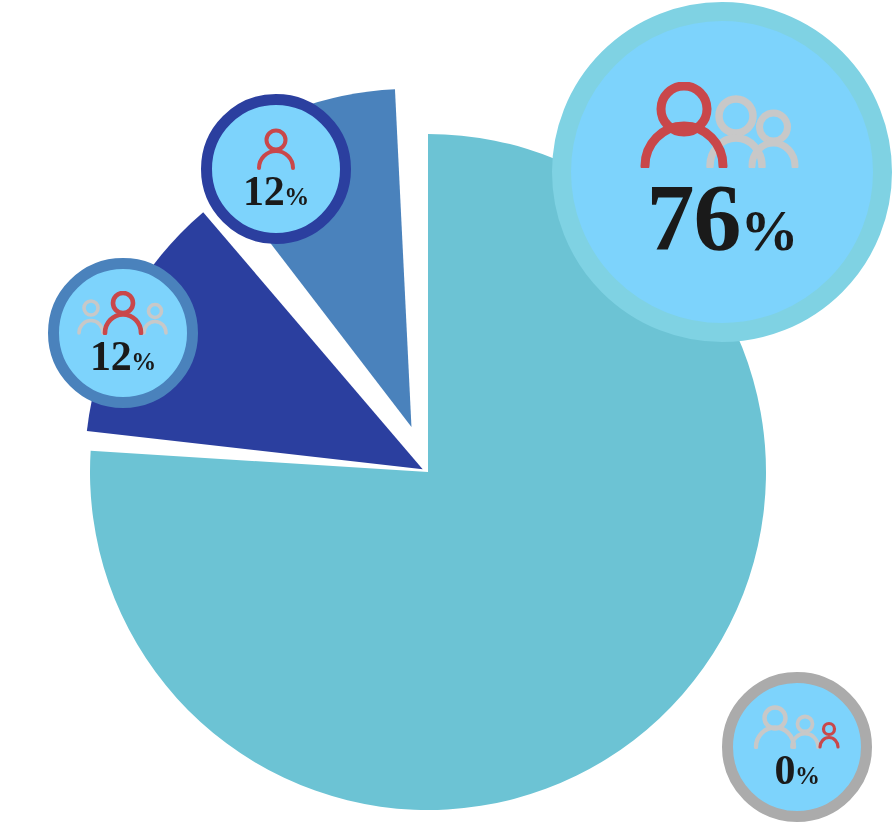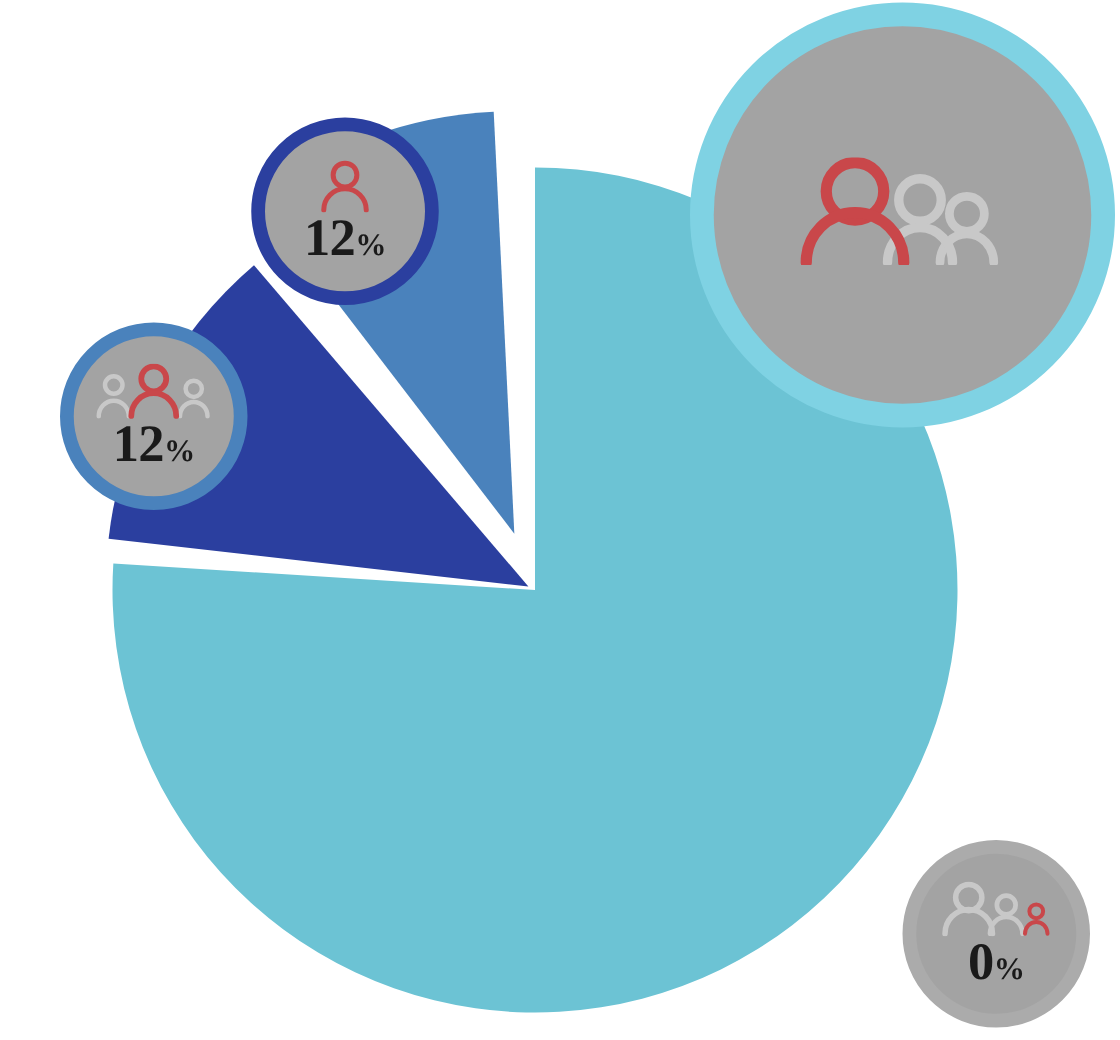--- a/index.html
+++ b/index.html
@@ -23,21 +23,21 @@
     left: 0;
     top: 0;
     width: 896px;
     height: 832px;
   }
 
   
   .badge {
     position: absolute;
     border-radius: 50%;
-    background: #a3a3a3;
+    background: #7dd3fc;
     box-sizing: border-box;
     display: flex;
     flex-direction: column;
     align-items: center;
     justify-content: center;
   }
   .badge-icon {
     display: block;
     line-height: 0;
   }
@@ -128,20 +128,21 @@
           <circle cx="99" cy="34" r="17"></circle>
           <path d="M73 84 a26 28 0 0 1 52 0"></path>
         </g>
 
         <g stroke="#C9474A" stroke-width="9" fill="none" stroke-linecap="round">
           <circle cx="47" cy="27" r="23"></circle>
           <path d="M8 84 a39 40 0 0 1 78 0"></path>
         </g>
       </svg>
     </span>
+    <span class="badge-value"><span>76</span><span class="pct">%</span></span>
   </div>
 
   <div class="badge" id="badge-12-dark">
     <span class="badge-icon">
       <svg width="50" height="42" viewBox="0 0 50 42">
         <g stroke="#C9474A" stroke-width="4" fill="none" stroke-linecap="round">
           <circle cx="25" cy="12" r="9.5"></circle>
           <path d="M8 40 a17 17 0 0 1 34 0"></path>
         </g>
       </svg>

